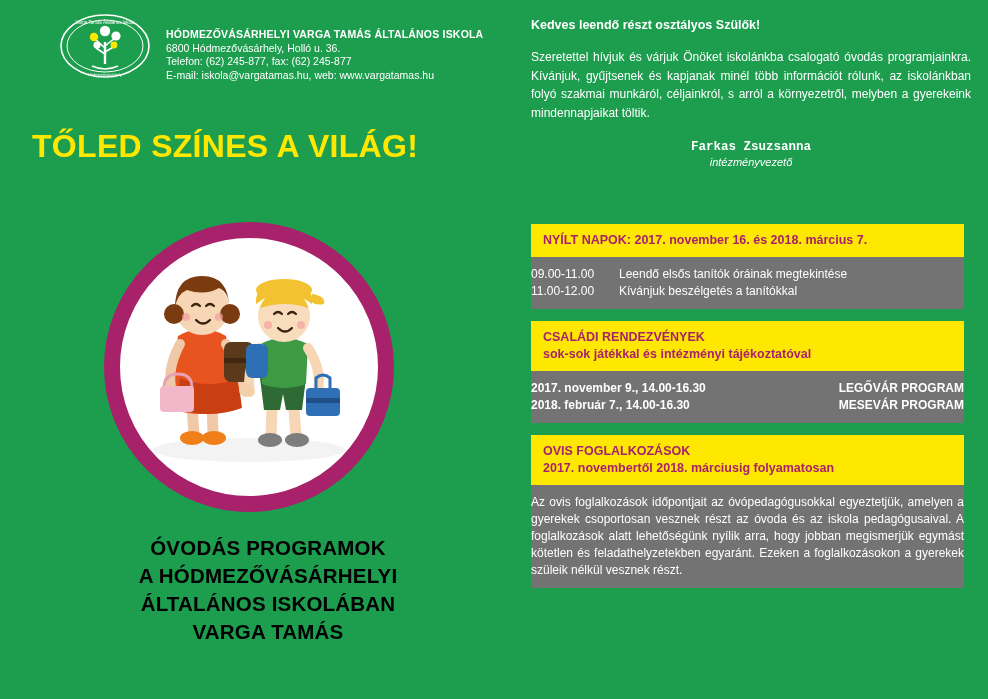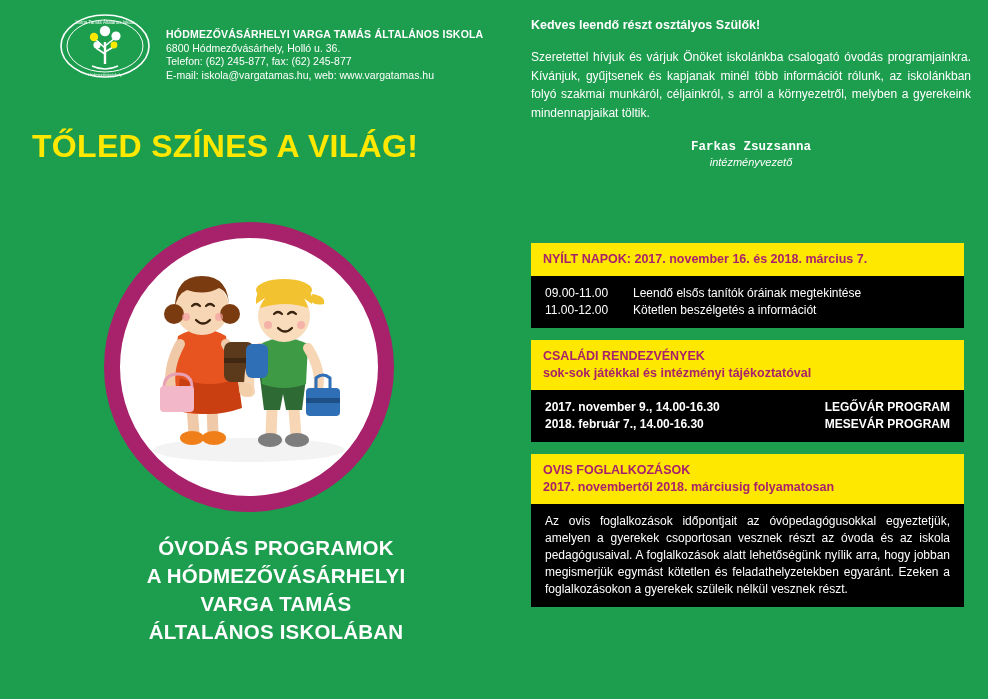--- a/index.html
+++ b/index.html
@@ -34,42 +34,42 @@
     border-radius:50%;
     background:#fff;
     border:16px solid #a8216b;
     box-sizing:border-box;
     overflow:hidden;
   }
   .circle svg{position:absolute;left:0;top:0;}
 
   
   .caption{
-    position:absolute;left:36px;top:534px;width:480px;
-    text-align:center;color:#ffffff;font-size:20.5px;font-weight:bold;
+    position:absolute;left:28px;top:534px;width:480px;
+    text-align:center;color:#000000;font-size:20.5px;font-weight:bold;
     line-height:28px;letter-spacing:.2px;
   }
 
   
   .right{position:absolute;left:531px;top:18px;width:440px;}
   .greet{color:#ffffff;font-size:12.5px;font-weight:bold;margin-bottom:16px;}
   .para{color:#ffffff;font-size:12px;line-height:18.5px;text-align:justify;}
   .sign{margin-top:18px;text-align:center;color:#ffffff;}
   .sign .nm{font-size:12.5px;font-weight:bold;font-family:Liberation Mono, monospace;}
   .sign .role{font-size:11px;font-style:italic;margin-top:2px;}
 
   
-  .blocks{position:absolute;left:531px;top:243px;width:433px;}
+  .blocks{position:absolute;left:531px;top:224px;width:433px;}
   .blk{margin-bottom:12px;}
   .yellow{
     background:#ffe800;color:#a8216b;font-weight:bold;
     padding:8px 12px;font-size:12.5px;line-height:17px;
   }
   .magenta{
-    background:#000000;color:#ffffff;padding:9px 14px;font-size:12px;line-height:17px;
+    background:#737373;color:#ffffff;padding:9px 0;font-size:12px;line-height:17px;
   }
   .magenta.bold{font-weight:bold;}
   .magenta .row{display:flex;justify-content:space-between;}
   .magenta .row .l{white-space:nowrap;text-align:right;}
   .magenta .row .r{white-space:nowrap;text-align:left;}
   .mono-wrap{display:flex;}
   .mono-wrap .t{width:88px;flex:0 0 88px;}
   .justify{text-align:justify;}
 </style>
 </head>
@@ -171,22 +171,22 @@
         <rect x="126" y="106" width="22" height="34" rx="6" fill="#2f6fb5"></rect>
       </g>
 
       <circle cx="126" cy="152" r="7" fill="#f3cfa9"></circle>
     </svg>
   </div>
 
   <div class="caption">
     <div>ÓVODÁS PROGRAMOK</div>
     <div>A HÓDMEZŐVÁSÁRHELYI</div>
+    <div>ÁLTALÁNOS ISKOLÁBAN</div>
     <div>VARGA TAMÁS</div>
-    <div>ÁLTALÁNOS ISKOLÁBAN</div>
   </div>
 
   <div class="right">
     <div class="greet">Kedves leendő részt osztályos Szülők!</div>
     <div class="para">Szeretettel hívjuk és várjuk Önöket iskolánkba csalogató óvodás programjainkra. Kívánjuk, gyűjtsenek és kapjanak minél több információt rólunk, az iskolánkban folyó szakmai munkáról, céljainkról, s arról a környezetről, melyben a gyerekeink mindennapjaikat töltik.</div>
     <div class="sign">
       <div class="nm">Farkas Zsuzsanna</div>
       <div class="role">intézményvezető</div>
     </div>
   </div>
@@ -195,21 +195,21 @@
 
     <div class="blk">
       <div class="yellow">NYÍLT NAPOK: 2017. november 16. és 2018. március 7.</div>
       <div class="magenta">
         <div class="mono-wrap">
           <span class="t">09.00-11.00</span>
           <span>Leendő elsős tanítók óráinak megtekintése</span>
         </div>
         <div class="mono-wrap">
           <span class="t">11.00-12.00</span>
-          <span>Kötetlen beszélgetés a információt</span>
+          <span>Kívánjuk beszélgetés a tanítókkal</span>
         </div>
       </div>
     </div>
 
     <div class="blk">
       <div class="yellow">
         <div>CSALÁDI RENDEZVÉNYEK</div>
         <div>sok-sok játékkal és intézményi tájékoztatóval</div>
       </div>
       <div class="magenta bold">

